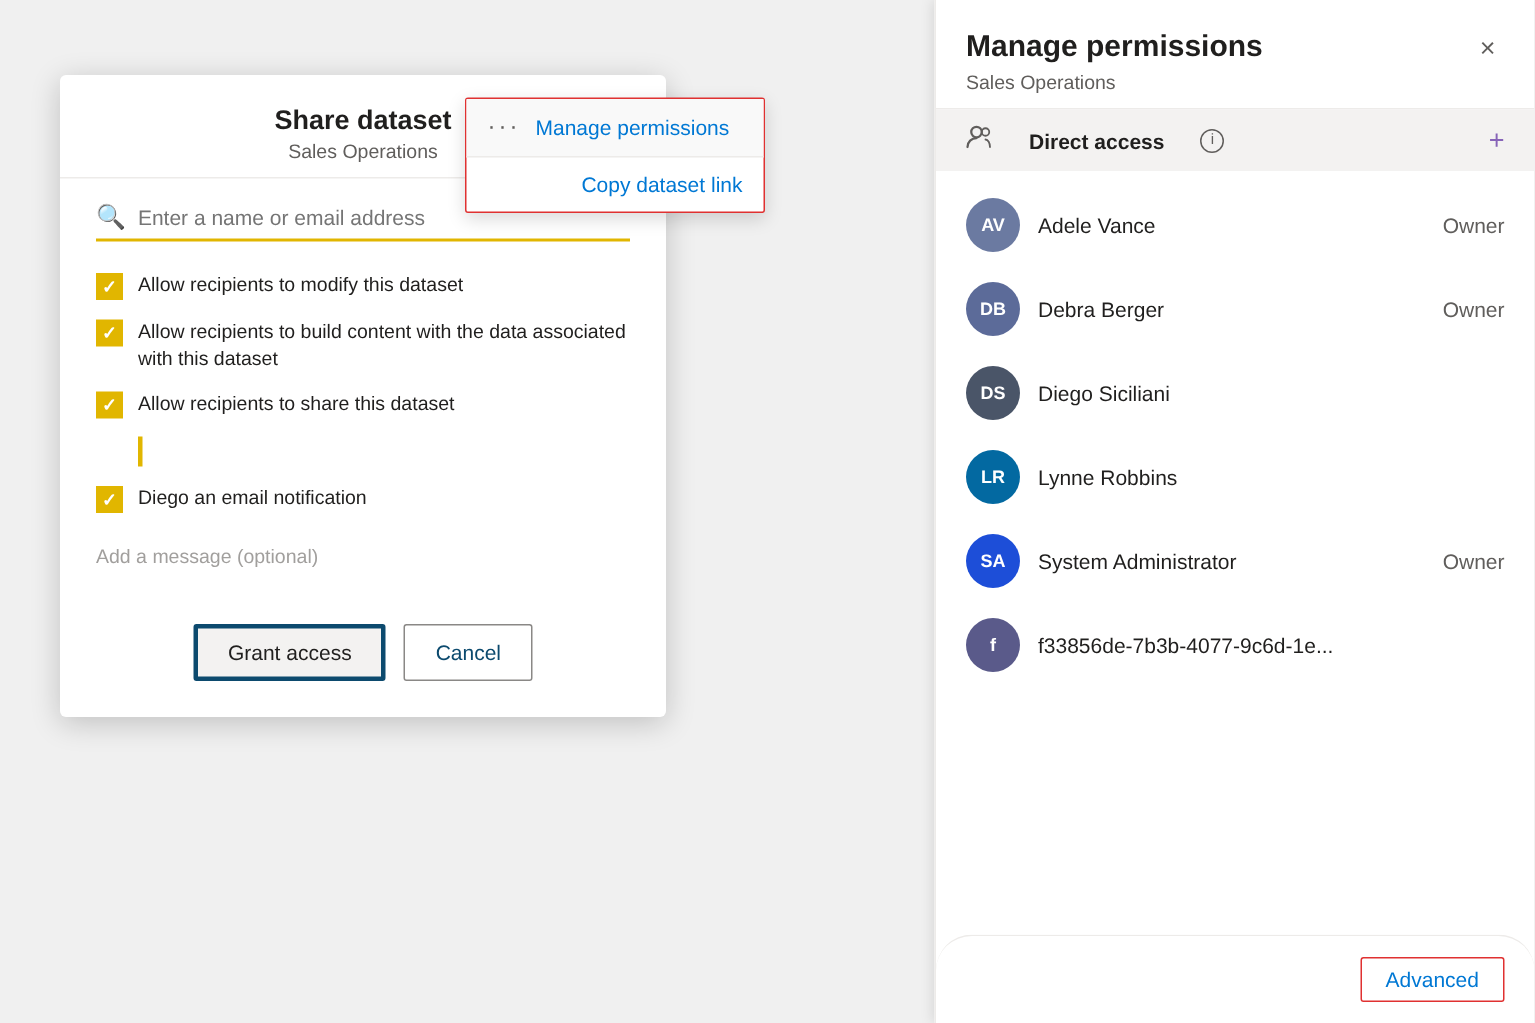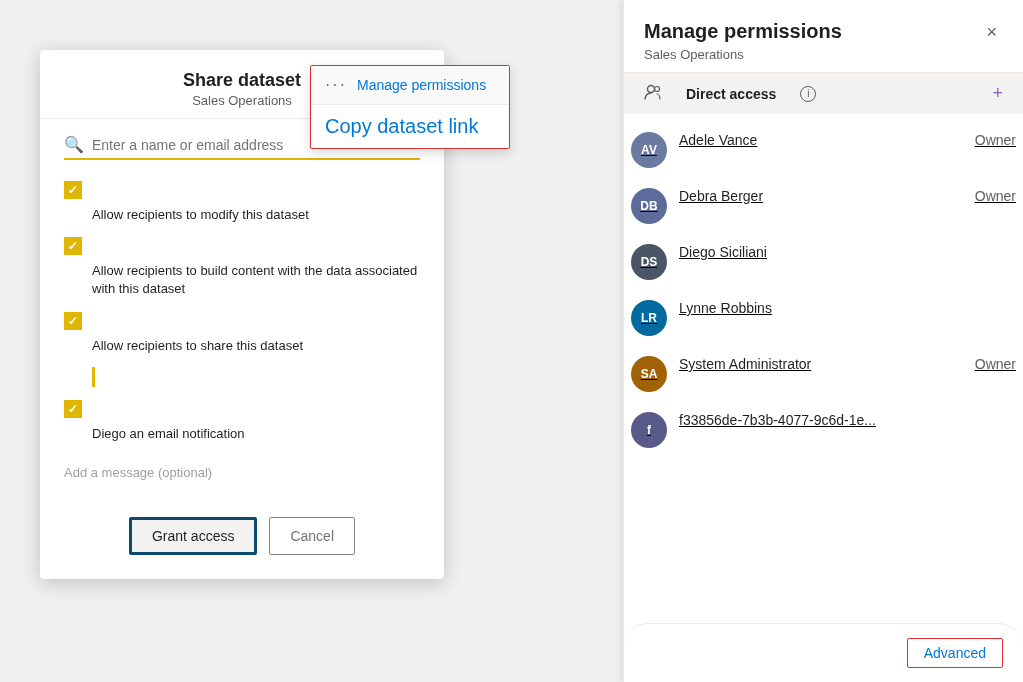--- a/index.html
+++ b/index.html
@@ -92,21 +92,20 @@
     .checkbox-icon::after {
       content: '✓';
       color: white;
       font-size: 12px;
       font-weight: bold;
     }
     .checkbox-label {
       font-size: 13px;
       color: #201f1e;
       line-height: 1.4;
-      margin-top: 26px;
     }
     .vertical-bar {
       width: 3px;
       height: 20px;
       background: #e1b600;
       margin-left: 28px;
       margin-bottom: 12px;
     }
     .message-area {
       margin-top: 8px;
@@ -130,21 +129,21 @@
       border: 3px solid #0c4a6e;
       color: #201f1e;
       cursor: pointer;
       border-radius: 2px;
     }
     .btn-cancel {
       padding: 8px 20px;
       font-size: 14px;
       background: #ffffff;
       border: 1px solid #8a8886;
-      color: #737373;
+      color: #0c4a6e;
       cursor: pointer;
       border-radius: 2px;
     }
 
     
     .context-menu {
       position: absolute;
       left: 310px;
       top: 65px;
       background: #ffffff;
@@ -162,22 +161,23 @@
       background: #f9f9f9;
     }
     .dots-icon {
       font-size: 16px;
       color: #605e5c;
       margin-right: 10px;
       letter-spacing: 2px;
     }
     .context-menu-item {
       padding: 10px 14px;
-      font-size: 20px;
-      cursor: pointer;
+      font-size: 14px;
+      cursor: pointer;
+      text-align: right;
     }
     .context-menu-item.link {
       color: #0078d4;
     }
     .manage-perm-label {
       color: #0078d4;
       font-size: 14px;
       font-weight: 500;
     }
 
@@ -258,42 +258,41 @@
       cursor: pointer;
       font-weight: 300;
     }
     .users-list {
       flex: 1;
       overflow-y: auto;
       padding: 8px 0;
     }
     .user-row {
       display: flex;
-      align-items: flex-start;
-      padding: 10px 7px;
-      text-decoration: underline;
+      align-items: center;
+      padding: 10px 20px;
     }
     .avatar {
       width: 36px;
       height: 36px;
       border-radius: 50%;
       display: flex;
       align-items: center;
       justify-content: center;
       font-size: 12px;
       font-weight: 600;
       color: white;
       margin-right: 12px;
       flex-shrink: 0;
     }
     .av-avatar { background: #6b7aa1; }
     .db-avatar { background: #5c6b99; }
     .ds-avatar { background: #4a5568; }
     .lr-avatar { background: #0369a1; }
-    .sa-avatar { background: #a16207; }
+    .sa-avatar { background: #1d4ed8; }
     .f-avatar { background: #5a5a8a; }
     .user-name {
       font-size: 14px;
       color: #201f1e;
       flex: 1;
     }
     .user-role {
       font-size: 14px;
       color: #605e5c;
     }

